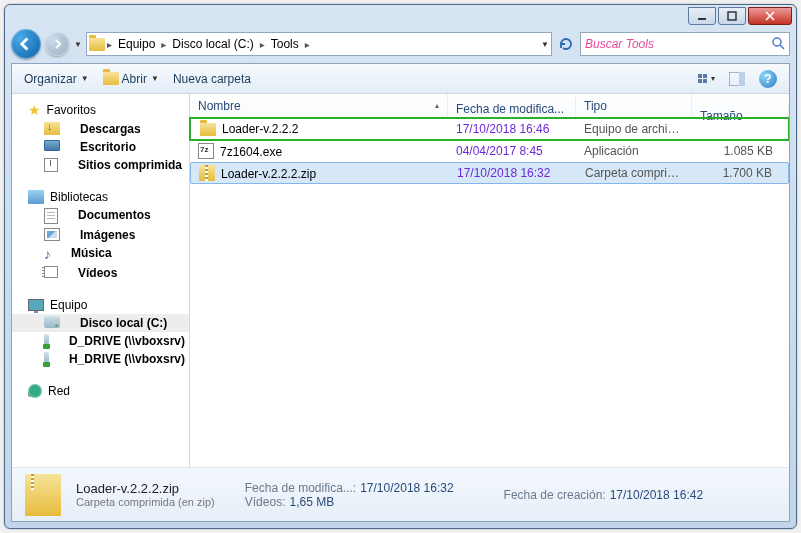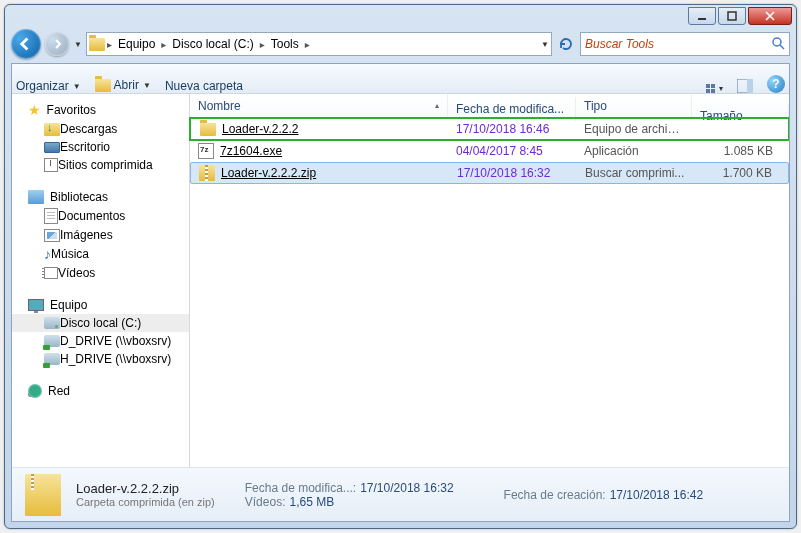--- a/index.html
+++ b/index.html
@@ -64,37 +64,37 @@
     display: flex;
     align-items: center;
     padding: 0 2px;
     font-size: 12px;
   }
   .bc-item { padding: 0 4px; display:flex; align-items:center; gap:2px; cursor:default;}
   .bc-sep { color:#555; font-size:10px; padding:0 2px;}
   .bc-folder-icon { width:16px;height:16px; display:inline-flex;align-items:center;justify-content:center;}
   .searchbox {
     width: 210px; height:24px; background:#fff; border:1px solid #93a8bd;
-    display:flex; align-items:center; padding: 0 4px; font-size:12px; color:#c2410c; gap:4px;
+    display:flex; align-items:center; padding: 0 4px; font-size:12px; color:#ec4899; gap:4px;
     font-style: italic;
   }
   .refresh-icon { width:20px; display:flex;align-items:center;justify-content:center; cursor:pointer;}
 
   .client {
     flex: 1;
     background: #fff;
     border: 1px solid #8ea4bb;
     display: flex;
     flex-direction: column;
   }
   .toolbar {
     height: 30px;
     background: linear-gradient(#f7fbff, #e3ecf6);
     border-bottom: 1px solid #cdd8e3;
-    display:flex; align-items:flex-end; padding: 0 4px; gap: 14px; font-size:12px;
+    display:flex; align-items:center; padding: 0 12px; gap: 14px; font-size:12px;
     color:#1a3a5a;
   }
   .tb-item { display:flex; align-items:center; gap:3px; cursor:default; }
   .tb-spacer { flex:1; }
   .tb-icon { width:16px;height:16px; display:flex;align-items:center;justify-content:center;}
   .tb-drop { font-size:8px; color:#333; margin-left:1px;}
 
   .body {
     flex:1;
     display:flex;
@@ -103,37 +103,37 @@
   .tree {
     width: 178px;
     border-right: 1px solid #d8d8d8;
     padding: 6px 0;
     font-size: 12px;
     overflow:hidden;
   }
   .tree-group { margin-bottom: 14px; }
   .tree-head { display:flex; align-items:center; gap:6px; padding: 2px 4px 2px 16px; cursor:default;}
   .tree-head.eq { padding-left:16px;}
-  .tree-item { display:flex; align-items:center; gap:0; padding:2px 4px 2px 32px; cursor:default; white-space:nowrap;}
+  .tree-item { display:flex; gap:20px; padding:2px 4px 2px 32px; cursor:default; white-space:nowrap;font-weight:bold;}
   .tree-item.sel { background:#ededed; }
   .tr-row { position:relative; }
 
   .filelist { flex:1; font-size:12px; }
   .cols {
     height: 24px; display:flex; align-items:center; border-bottom:1px solid #e5e5e5;
     color:#2a4a7a; font-size:12px;
     background: linear-gradient(#fff, #f9fbfd);
   }
   .col { padding:12px 8px; border-right:1px solid #eee; height:100%; display:flex;align-items:center; gap:2px;}
   .c-name{width:258px;} .c-date{width:128px;margin-top:7px;} .c-type{width:116px;} .c-size{flex:1;margin-top:20px;}
   .filerow { height:22px; display:flex; align-items:center; padding:0; }
   .filerow.selected { background:#d6e8f8; border:1px solid #86b7e8; border-radius:2px;}
   .filerow.highlight { outline: 2px solid #2bb02b; outline-offset:-1px;}
   .fc { padding:0 8px; }
-  .fc-name{width:258px; display:flex;align-items:center; gap:6px;text-decoration:underline;} .fc-date{width:128px; color:#6d28d9;} .fc-type{width:116px; color:#555; white-space:nowrap; overflow:hidden; text-overflow:ellipsis;} .fc-size{flex:1; color:#555; text-align:right; padding-right:16px;}
+  .fc-name{width:258px; display:flex;align-items:flex-end; gap:6px;} .fc-date{width:128px; color:#6d28d9;} .fc-type{width:116px; color:#555; white-space:nowrap; overflow:hidden; text-overflow:ellipsis;} .fc-size{flex:1; color:#555; text-align:right; padding-right:16px;}
   .filerow.highlight .fc-name{ padding-left:10px;}
 
   .details {
     height: 54px;
     border-top:1px solid #dde6ef;
     background: linear-gradient(#f3f8fd, #e6eef7);
     display:flex; align-items:center; padding: 4px 8px; gap:10px;
     font-size:12px; color:#333;
   }
   .details .thumb { width:46px;height:46px; display:flex;align-items:center;justify-content:center;}
@@ -374,21 +374,21 @@
           <div class="fc fc-date">04/04/2017 8:45</div>
           <div class="fc fc-type">Aplicación</div>
           <div class="fc fc-size">1.085 KB</div>
         </div>
         <div class="filerow selected">
           <div class="fc fc-name">
               <span class="zipicon"></span>
               <span>Loader-v.2.2.2.zip</span>
             </div>
           <div class="fc fc-date">17/10/2018 16:32</div>
-          <div class="fc fc-type">Buscar comprimi...</div>
+          <div class="fc fc-type">Carpeta comprimi...</div>
           <div class="fc fc-size">1.700 KB</div>
         </div>
       </div>
     </div>
 
     <div class="details">
       <div class="thumb">
         <div class="zipicon" style="width:36px;height:42px;"></div>
       </div>
       <div>

